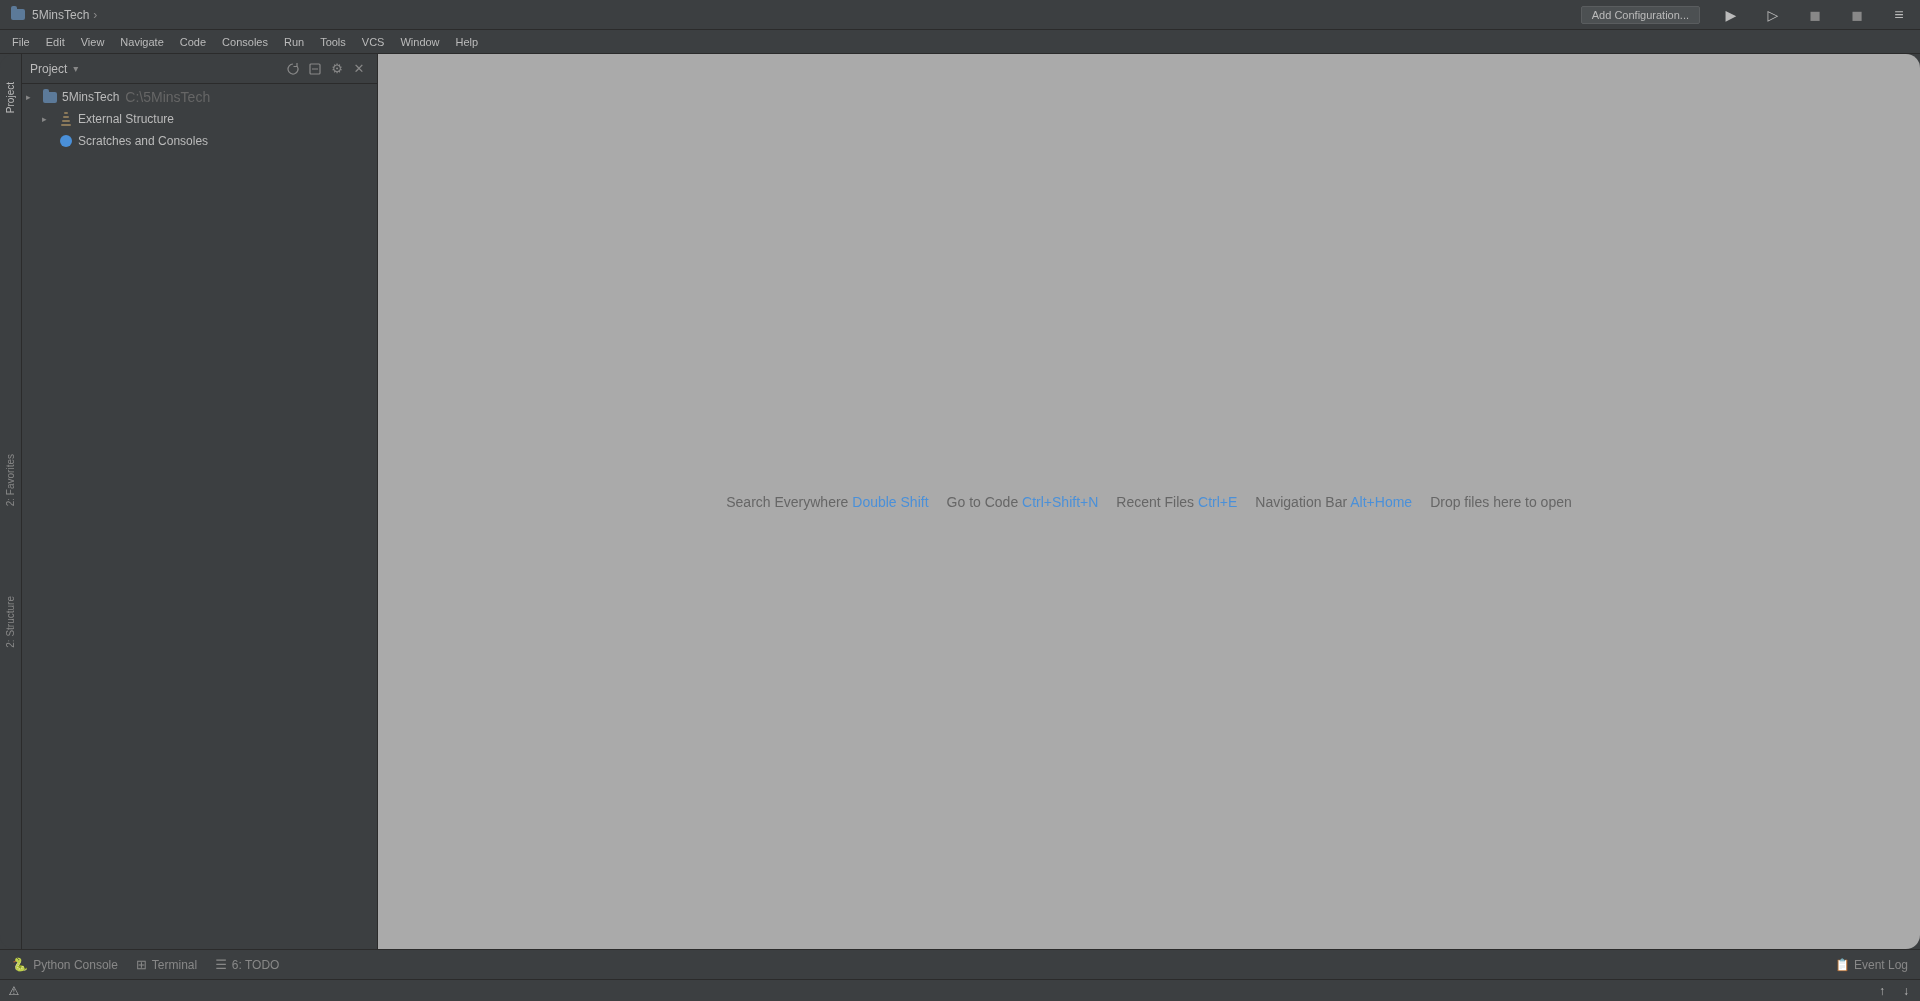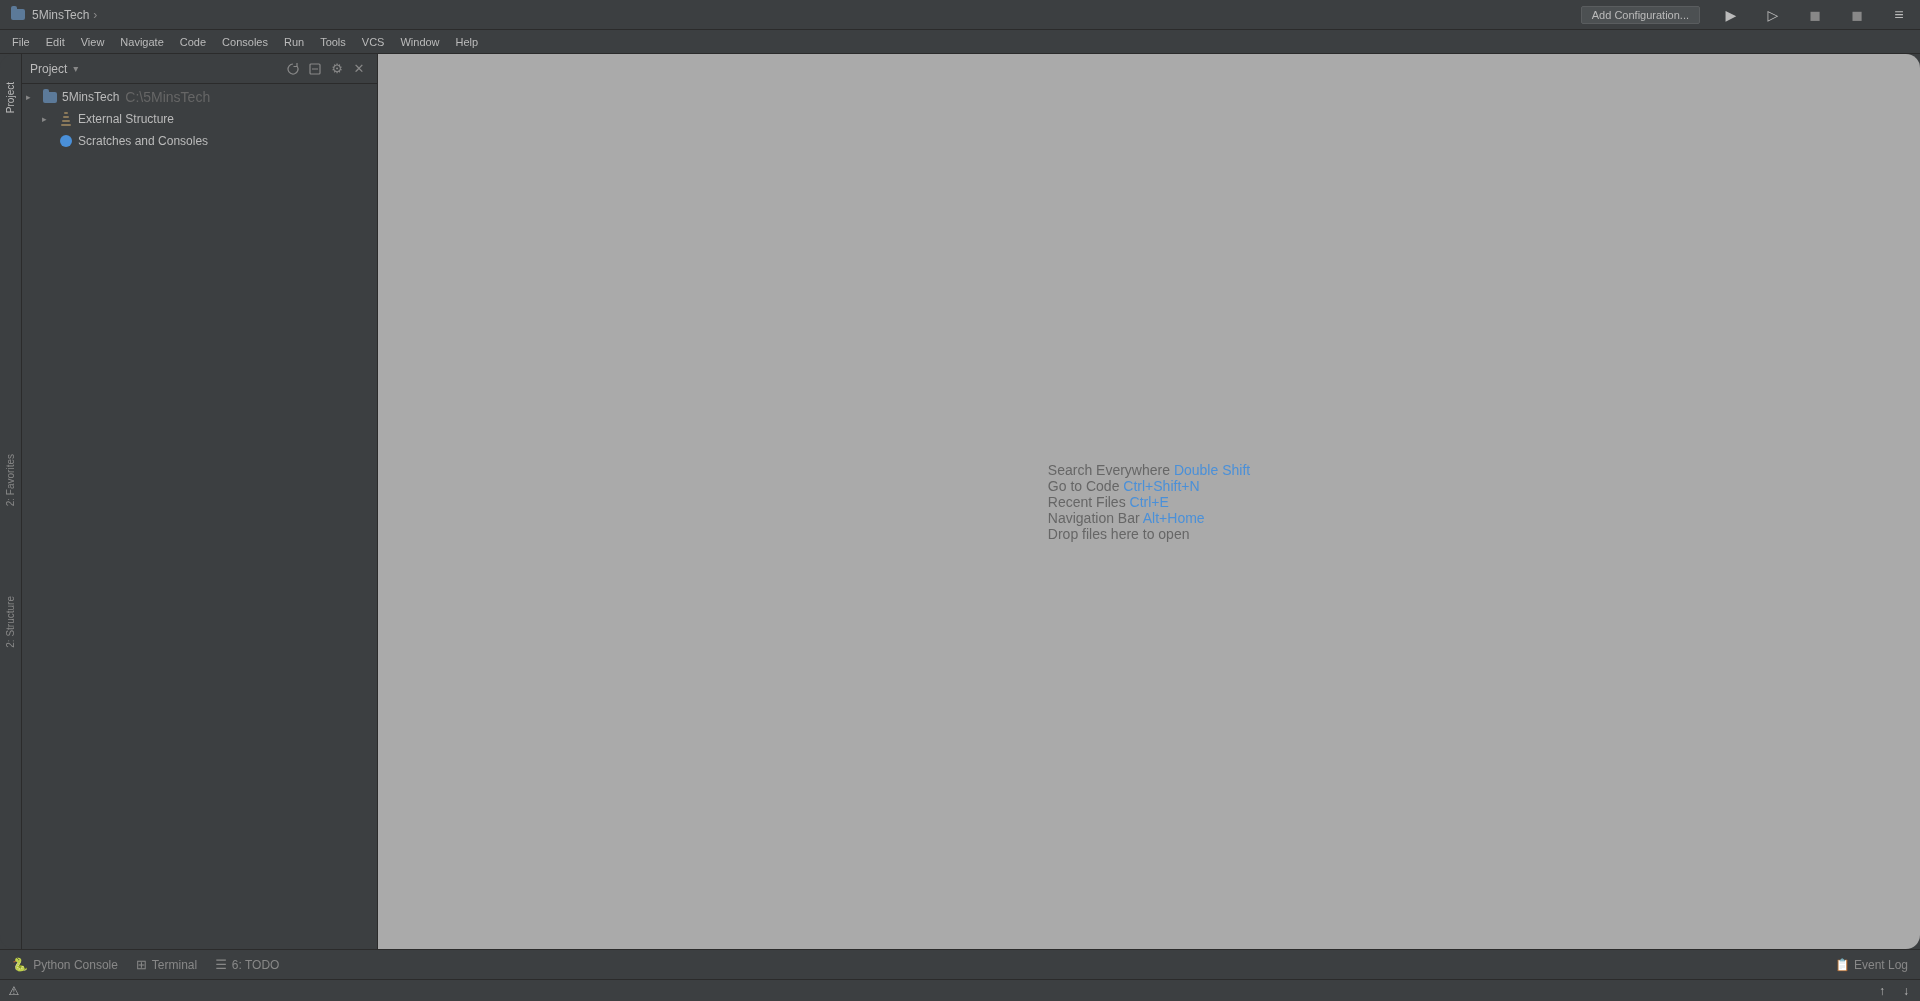--- a/index.html
+++ b/index.html
@@ -202,21 +202,22 @@
       flex: 1;
       background: #aaaaaa;
       display: flex;
       flex-direction: column;
       align-items: center;
       justify-content: center;
       position: relative;
     }
     #welcome-content {
       display: flex;
-      flex-direction: column;
+      flex-direction: row;
+      gap: 18px;
       align-items: flex-start;
     }
     .welcome-line {
       font-size: 14px;
       color: #666;
     }
     .welcome-line .shortcut {
       color: #4a90d9;
     }
 

